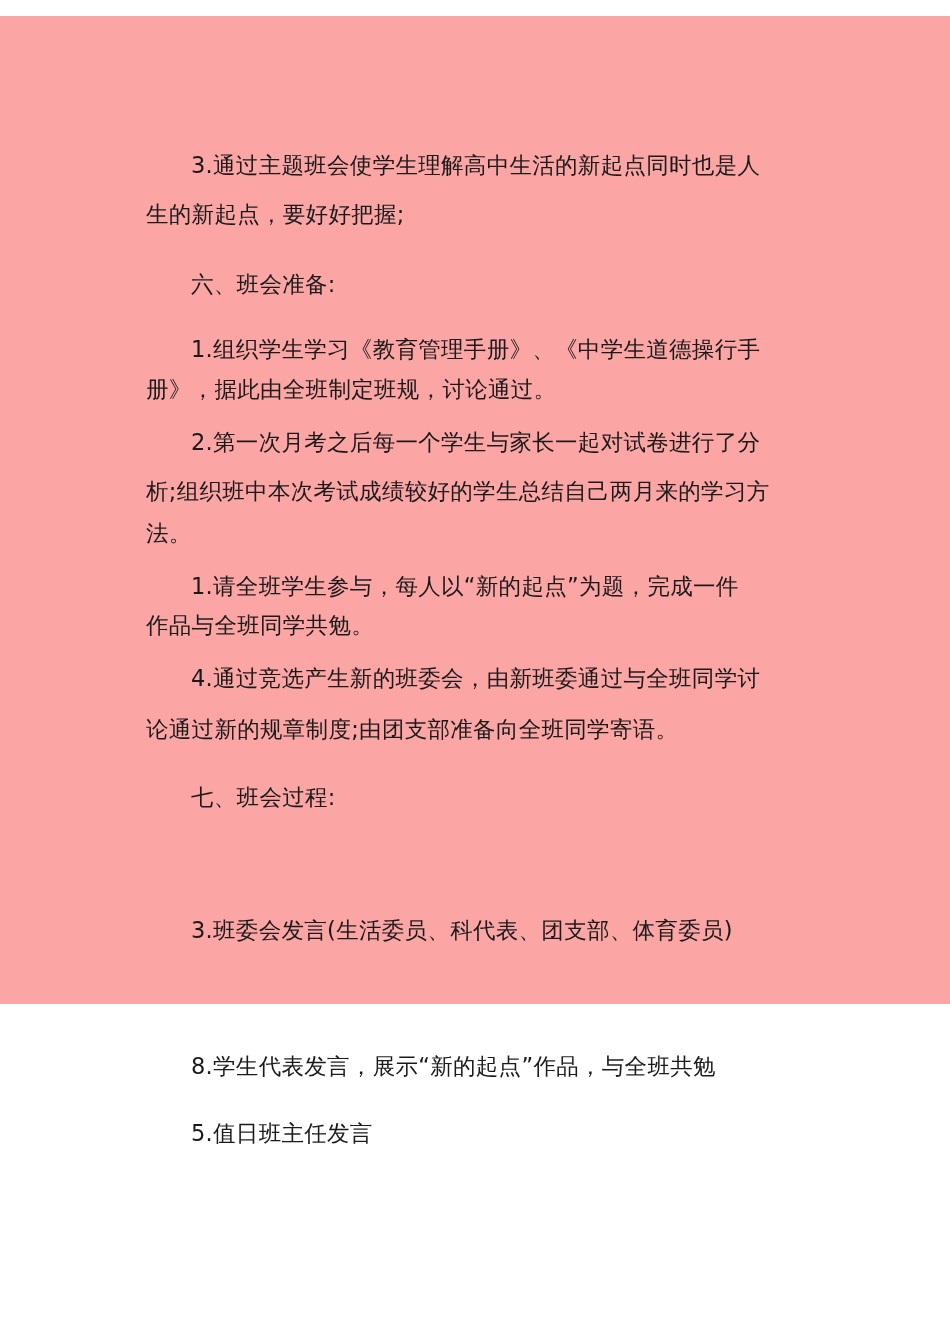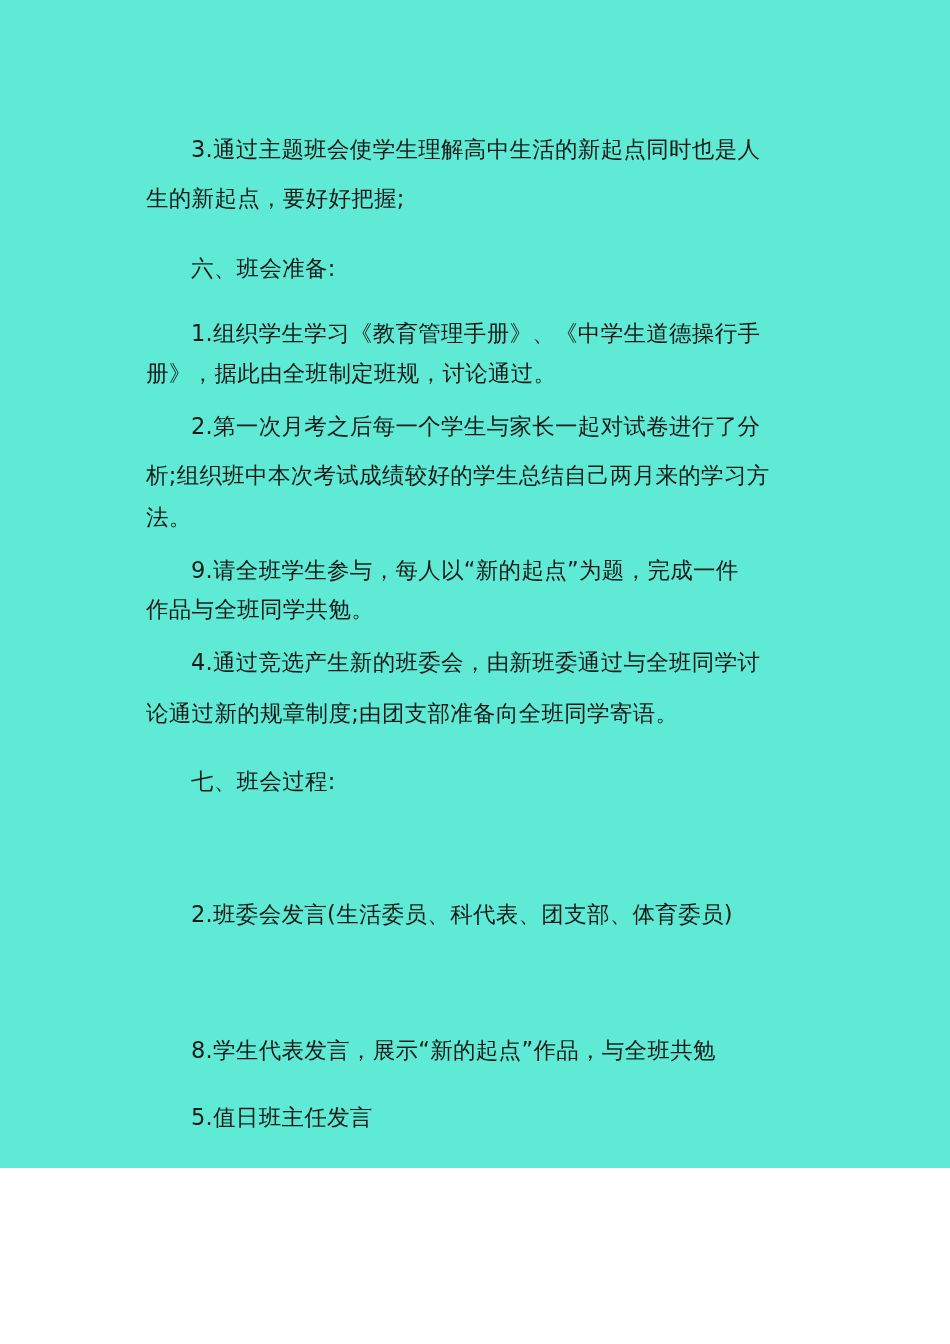--- a/index.html
+++ b/index.html
@@ -11,24 +11,24 @@
       width: 950px;
       height: 1344px;
       position: relative;
       overflow: hidden;
       font-family: "DejaVu Sans", "Liberation Sans", sans-serif;
       color: #1a1a1a;
     }
     .page {
       position: absolute;
       left: 0;
-      top: 0;
+      top: 16px;
       width: 950px;
-      height: 1168px;
-      background: #5eead4;
+      height: 988px;
+      background: #fca5a5;
     }
     .line {
       position: absolute;
       left: 146px;
       width: 660px;
       font-size: 22.5px;
       line-height: 30px;
       white-space: nowrap;
       letter-spacing: 0.3px;
     }
@@ -46,25 +46,25 @@
 
   <div class="line" style="top:183px;">生的新起点，要好好把握;</div>
 
   <div class="line indent" style="top:318px;">1.组织学生学习《教育管理手册》、《中学生道德操行手</div>
   <div class="line" style="top:358px;">册》，据此由全班制定班规，讨论通过。</div>
 
   <div class="line indent" style="top:411px;">2.第一次月考之后每一个学生与家长一起对试卷进行了分</div>
   <div class="line" style="top:460px;">析;组织班中本次考试成绩较好的学生总结自己两月来的学习方</div>
   <div class="line" style="top:502px;">法。</div>
 
-  <div class="line indent" style="top:555px;">9.请全班学生参与，每人以“新的起点”为题，完成一件</div>
+  <div class="line indent" style="top:555px;">1.请全班学生参与，每人以“新的起点”为题，完成一件</div>
   <div class="line" style="top:594px;">作品与全班同学共勉。</div>
 
   <div class="line indent" style="top:647px;">4.通过竞选产生新的班委会，由新班委通过与全班同学讨</div>
   <div class="line indent" style="top:766px;">七、班会过程:</div>
 
   <div class="line" style="top:698px;">论通过新的规章制度;由团支部准备向全班同学寄语。</div>
 
-  <div class="line indent" style="top:899px;">2.班委会发言(生活委员、科代表、团支部、体育委员)</div>
+  <div class="line indent" style="top:899px;">3.班委会发言(生活委员、科代表、团支部、体育委员)</div>
   <div class="line indent" style="top:1035px;">8.学生代表发言，展示“新的起点”作品，与全班共勉</div>
   <div class="line indent" style="top:1102px;">5.值日班主任发言</div>
 
 </div>
 
 </body></html>

